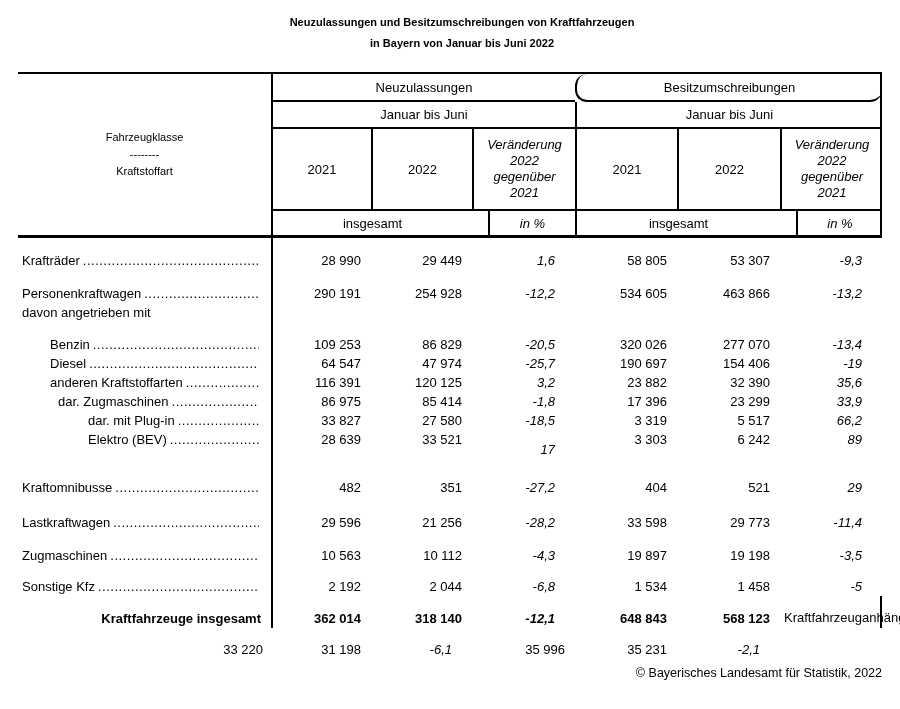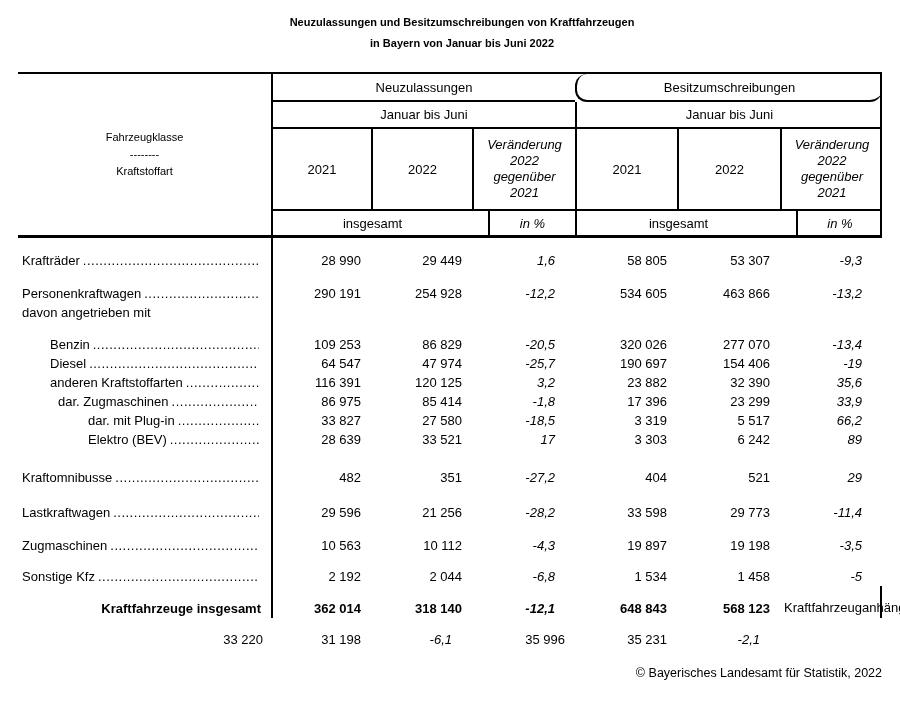--- a/index.html
+++ b/index.html
@@ -185,21 +185,21 @@
       <div class="cell num" style="padding-top: 0px;">5 517</div>
       <div class="cell num pct" style="padding-top: 0px;">66,2</div>
       <div class="cell label-cell" style="padding-top: 0px; padding-left: 70px;">
         <div class="lline">
           <span class="lbl">Elektro (BEV)</span>
           <span class="dots"></span>
         </div>
       </div>
       <div class="cell num" style="padding-top: 0px;">28 639</div>
       <div class="cell num" style="padding-top: 0px;">33 521</div>
-      <div class="cell num pct" style="padding-top: 0px;">17</div>
+      <div class="cell num pct" style="padding-top: 0px; margin-top: 10px;">17</div>
       <div class="cell num" style="padding-top: 0px;">3 303</div>
       <div class="cell num" style="padding-top: 0px;">6 242</div>
       <div class="cell num pct" style="padding-top: 0px;">89</div>
       <div class="cell label-cell" style="padding-top: 19px; padding-left: 4px;">
         <div class="lline">
           <span class="lbl">Kraftomnibusse</span>
           <span class="dots"></span>
         </div>
       </div>
       <div class="cell num" style="padding-top: 19px;">482</div>

